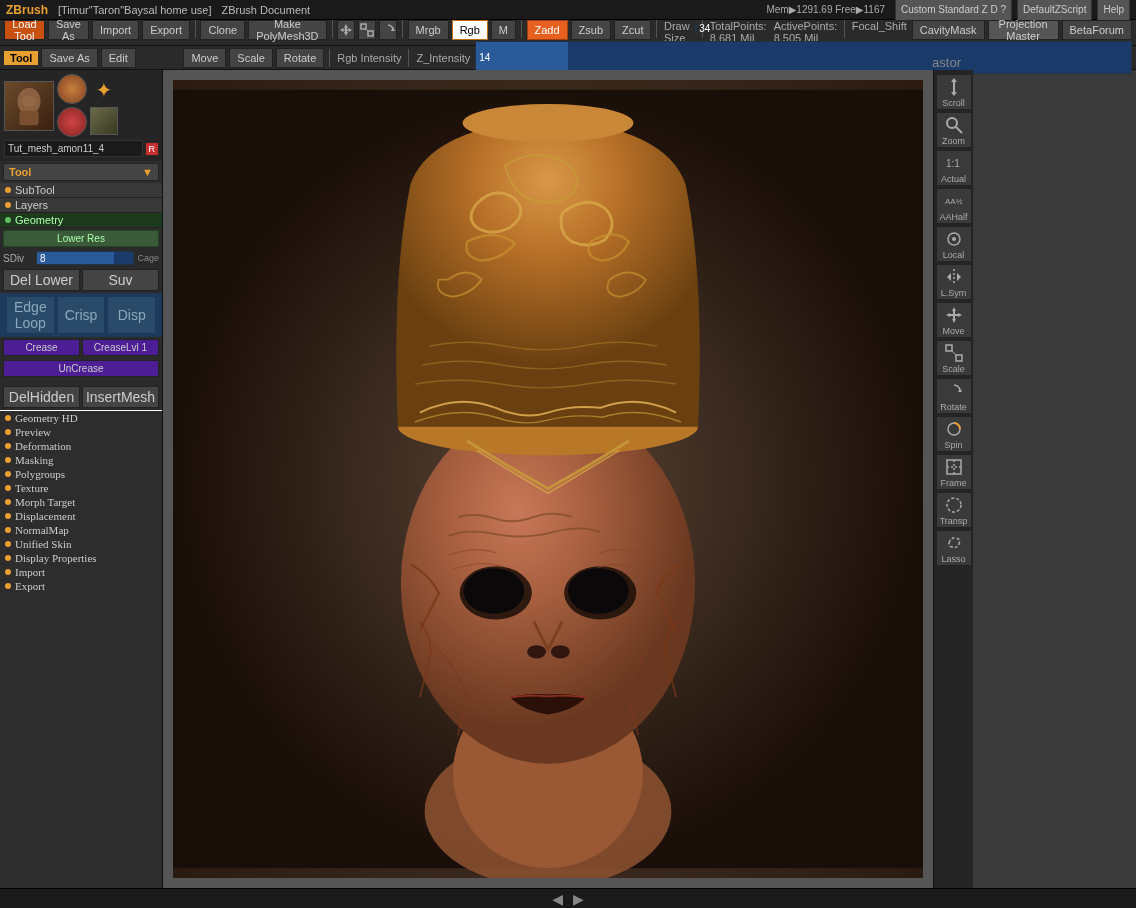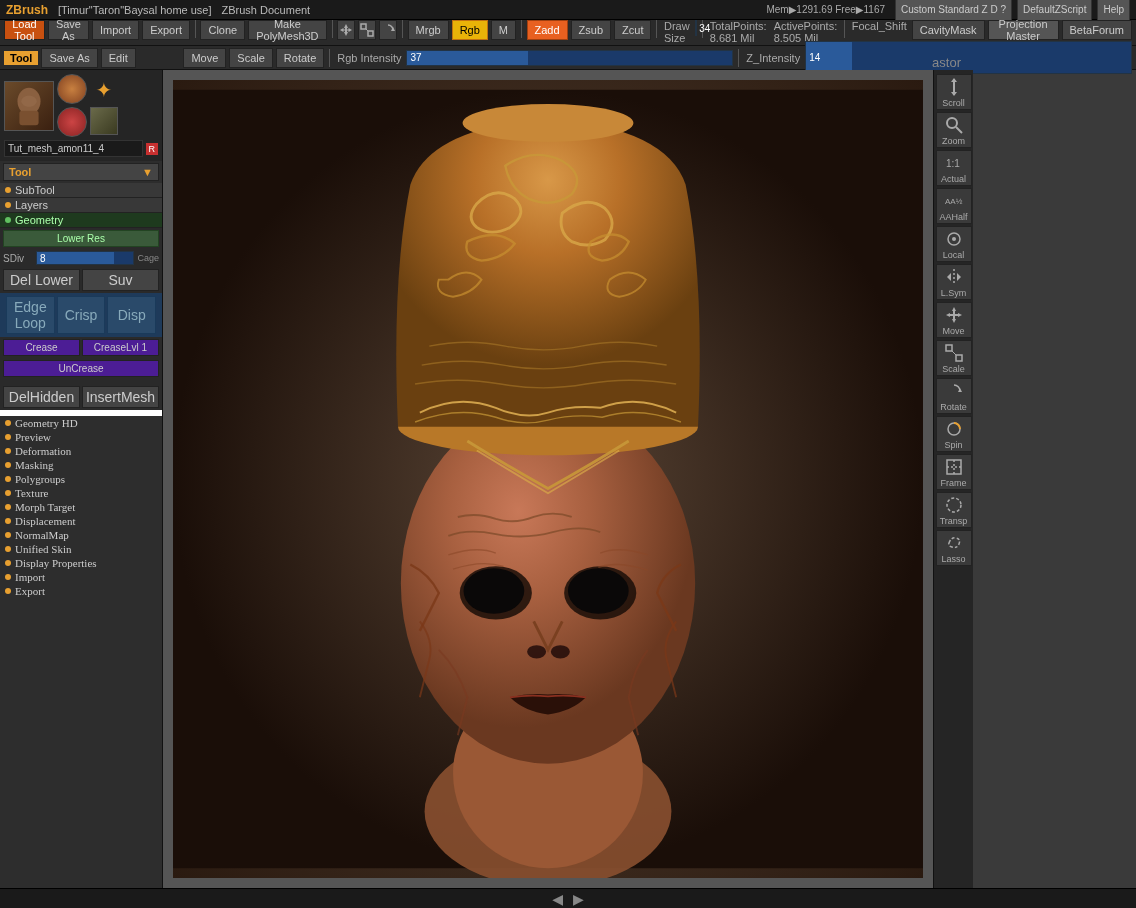--- a/index.html
+++ b/index.html
@@ -70,21 +70,21 @@
       color: #ccc;
       border: 1px solid #222;
       padding: 2px 7px;
       font-size: 11px;
       cursor: pointer;
       height: 20px;
       display: flex;
       align-items: center;
     }
     .tb-btn.active {
-      background: #eab308;
+      background: #ffffff;
       color: #000;
       border-color: #c07010;
     }
     .tb-btn.orange {
       background: #c85010;
       color: #fff;
     }
     .tb-icon-btn {
       background: #444;
       border: 1px solid #222;
@@ -436,24 +436,20 @@
 <div id="toolbar2">
   <span style="background:#e8a030;color:#000;font-weight:bold;padding:1px 6px;font-size:11px;">Tool</span>
   <button class="tb-btn">Save As</button>
   <button class="tb-btn">Edit</button>
   <button class="tb-btn active" style="background:#5a5a5a;color:#fff;margin-top:48px;">Draw</button>
   <button class="tb-btn">Move</button>
   <button class="tb-btn">Scale</button>
   <button class="tb-btn">Rotate</button>
   <span class="tb-separator"></span>
   <span class="tb-label">Rgb Intensity</span>
-  <div class="lp-slider" style="width:50px; height:16px; display:inline-block; position:relative; vertical-align:middle; background:#1a3a6a; border:1px solid #234;">
-    <div class="lp-slider-fill" style="width:37%;"></div>
-    <span class="lp-slider-text">37</span>
-  </div>
   <span class="tb-separator"></span>
   <span class="tb-label">Z_Intensity</span>
   <div class="lp-slider" style="width:50px; height:33px; display:inline-block; position:relative; vertical-align:middle; background:#1a3a6a; border:1px solid #234;">
     <div class="lp-slider-fill" style="width:14%;"></div>
     <span class="lp-slider-text">14</span>
   </div>
 </div>
 
 <div id="left-panel">
 
@@ -499,21 +495,21 @@
   <div class="panel-section-header">
     <span class="dot"></span>
     <span>Layers</span>
   </div>
 
   <div class="panel-section-header" style="background:#1e3a1e;">
     <span class="dot" style="background:#60c060;"></span>
     <span style="color:#afa;">Geometry</span>
   </div>
 
-  <div style="background:#2a2a2a;border-bottom:6px solid #ffffff;">
+  <div style="background:#2a2a2a;border-bottom:1px solid #ffffff;">
     <div class="lp-btn-row">
       <button class="lp-btn geo-btn">Lower Res</button>
     </div>
     <div class="lp-input-row">
       <span class="lp-input-label">SDiv</span>
       <div class="lp-slider" style="width:40px;">
         <div class="lp-slider-fill" style="width:80%;"></div>
         <span class="lp-slider-text">8</span>
       </div>
       <span style="font-size:9px;color:#888;margin-left:auto;">Cage</span>

